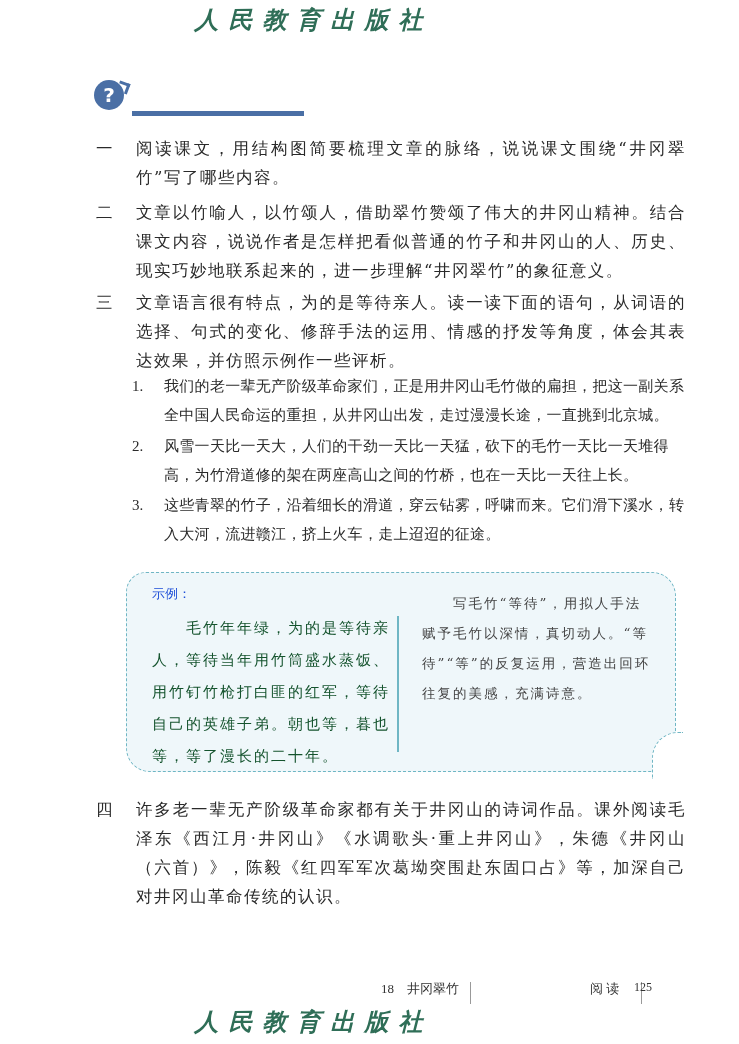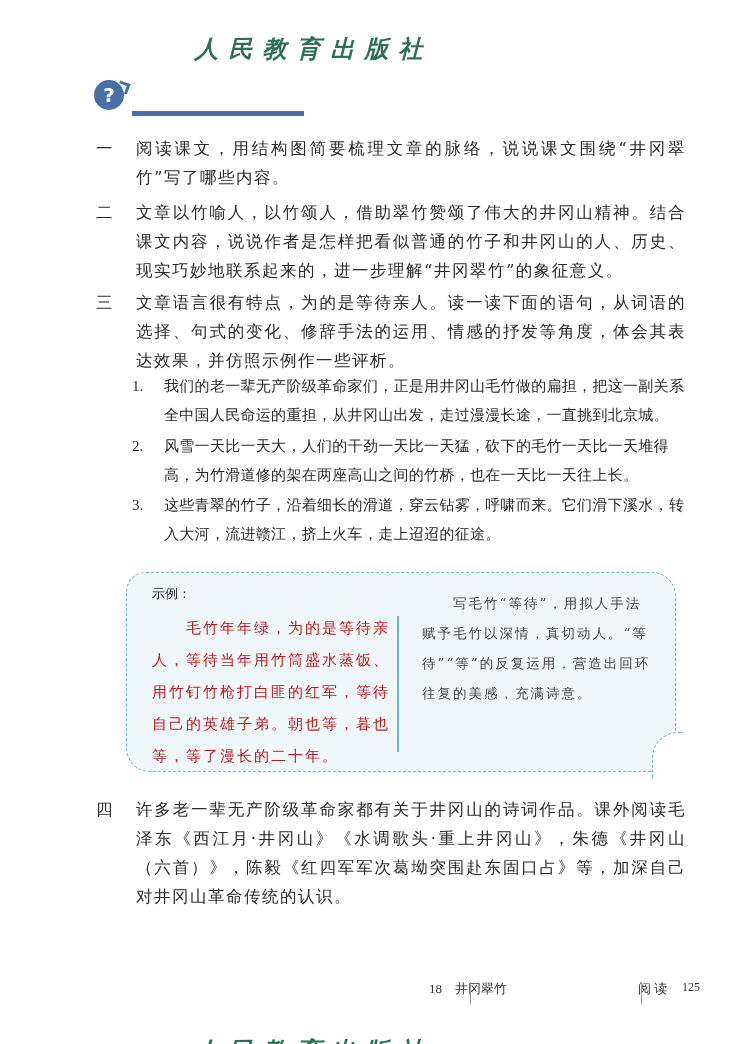--- a/index.html
+++ b/index.html
@@ -3,21 +3,21 @@
 <meta charset="utf-8">
 <style>
   html, body { margin:0; padding:0; }
   body {
     width:739px; height:1044px; background:#ffffff; position:relative; overflow:hidden;
     font-family:"DejaVu Serif","Liberation Serif",serif; color:#2a2a2a;
   }
   .publisher {
     position:absolute; left:0; width:627px; text-align:center;
     font-family:Liberation Serif, serif; font-style:italic; color:#2f6e57;
-    font-size:24px; letter-spacing:10px; font-weight:bold;margin-top:29px;
+    font-size:24px; letter-spacing:10px; font-weight:bold;
   }
   .publisher.top { top:4px; }
   .publisher.bottom { top:1006px; }
 
   .section-head { position:absolute; left:94px; top:80px; width:220px; height:40px; }
   .section-icon {
     position:absolute; left:0; top:0; width:30px; height:30px; border-radius:50%;
     background:#4a6fa5; color:#fff; font-weight:bold; font-size:20px;
     display:flex; align-items:center; justify-content:center;
     font-family:"DejaVu Sans",sans-serif;
@@ -41,32 +41,32 @@
   .sub .t { margin-left:32px; letter-spacing:0.3px; }
 
   .example {
     position:absolute; left:126px; top:572px; width:548px; height:198px;
     background:#eff7fa; border:1.5px dashed #6fb6c4; border-radius:20px 24px 20px 24px;
   }
   .example-notch {
     position:absolute; left:652px; top:732px; width:30px; height:46px; background:#fff;
     border-left:1.5px dashed #6fb6c4; border-top:1.5px dashed #6fb6c4; border-radius:26px 0 0 0;
   }
-  .ex-label { position:absolute; left:152px; top:585px; font-size:13px; color:#0f172a; }
+  .ex-label { position:absolute; left:152px; top:585px; font-size:13px; color:#1d4ed8; }
   .ex-left {
     position:absolute; left:152px; top:612px; width:240px; font-size:15px; line-height:32px;
-    letter-spacing:2px; color:#b91c1c;
+    letter-spacing:2px; color:#14532d;
   }
   .ex-divider { position:absolute; left:397px; top:616px; width:1.5px; height:136px; background:#6fb6c4; }
   .ex-right {
     position:absolute; left:422px; top:588px; width:230px; font-size:13.5px; line-height:30px;
     letter-spacing:2px; color:#444;
   }
 
-  .footer { position:absolute; top:980px; font-size:13px; color:#333; font-family:"Liberation Serif",serif;margin-left:48px; }
+  .footer { position:absolute; top:980px; font-size:13px; color:#333; font-family:"Liberation Serif",serif; }
   .footer-sep { position:absolute; top:982px; width:1px; height:22px; background:#999; }
 </style>
 </head>
 <body>
 
 <div class="publisher top">人民教育出版社</div>
 
 <div class="section-head">
   <div class="section-icon">?</div>
   <div class="section-bar"></div>

